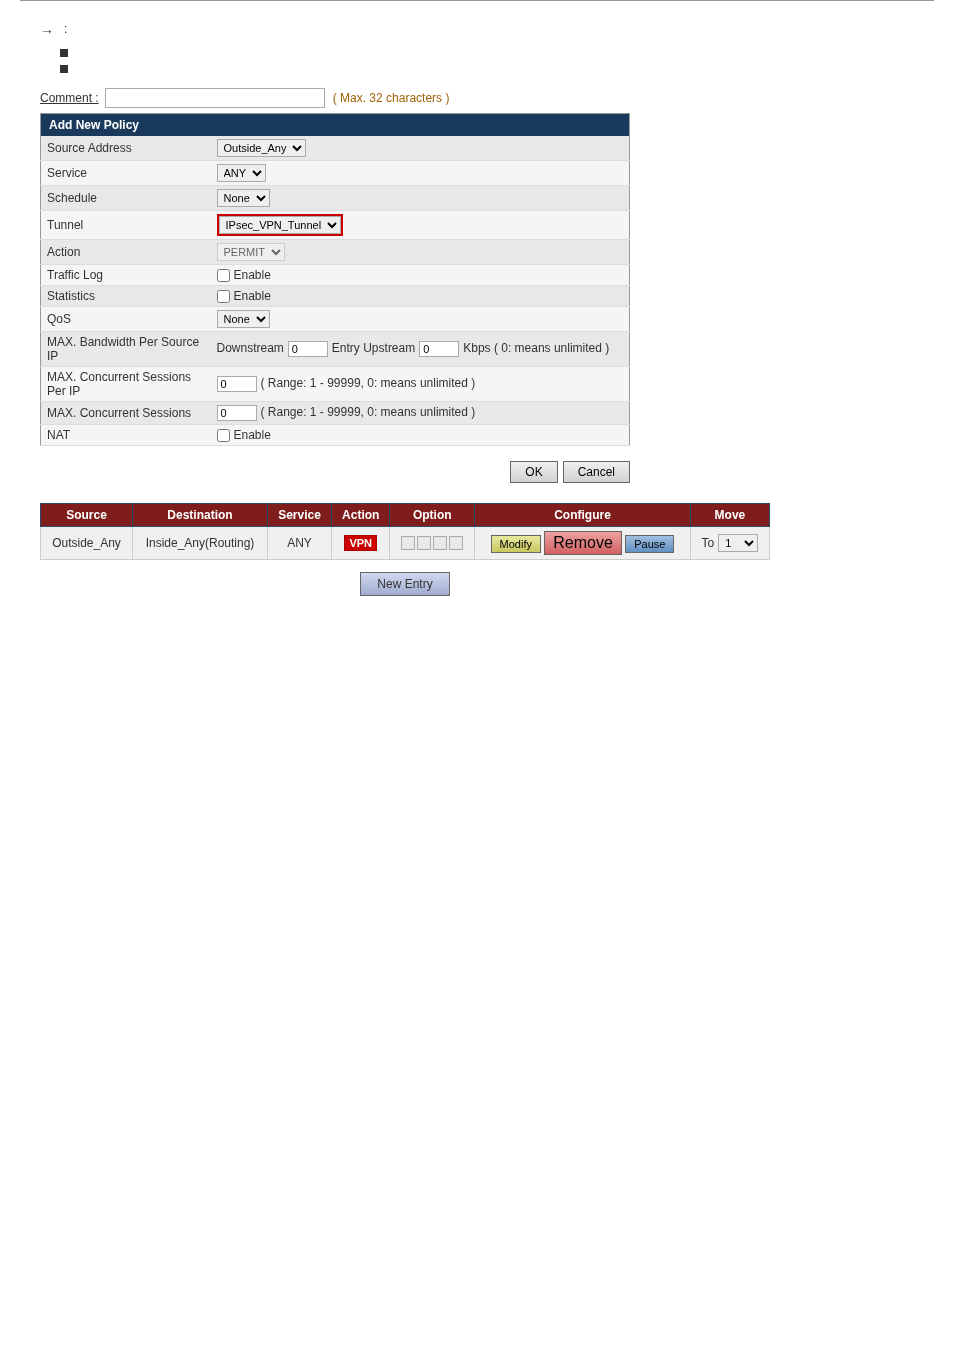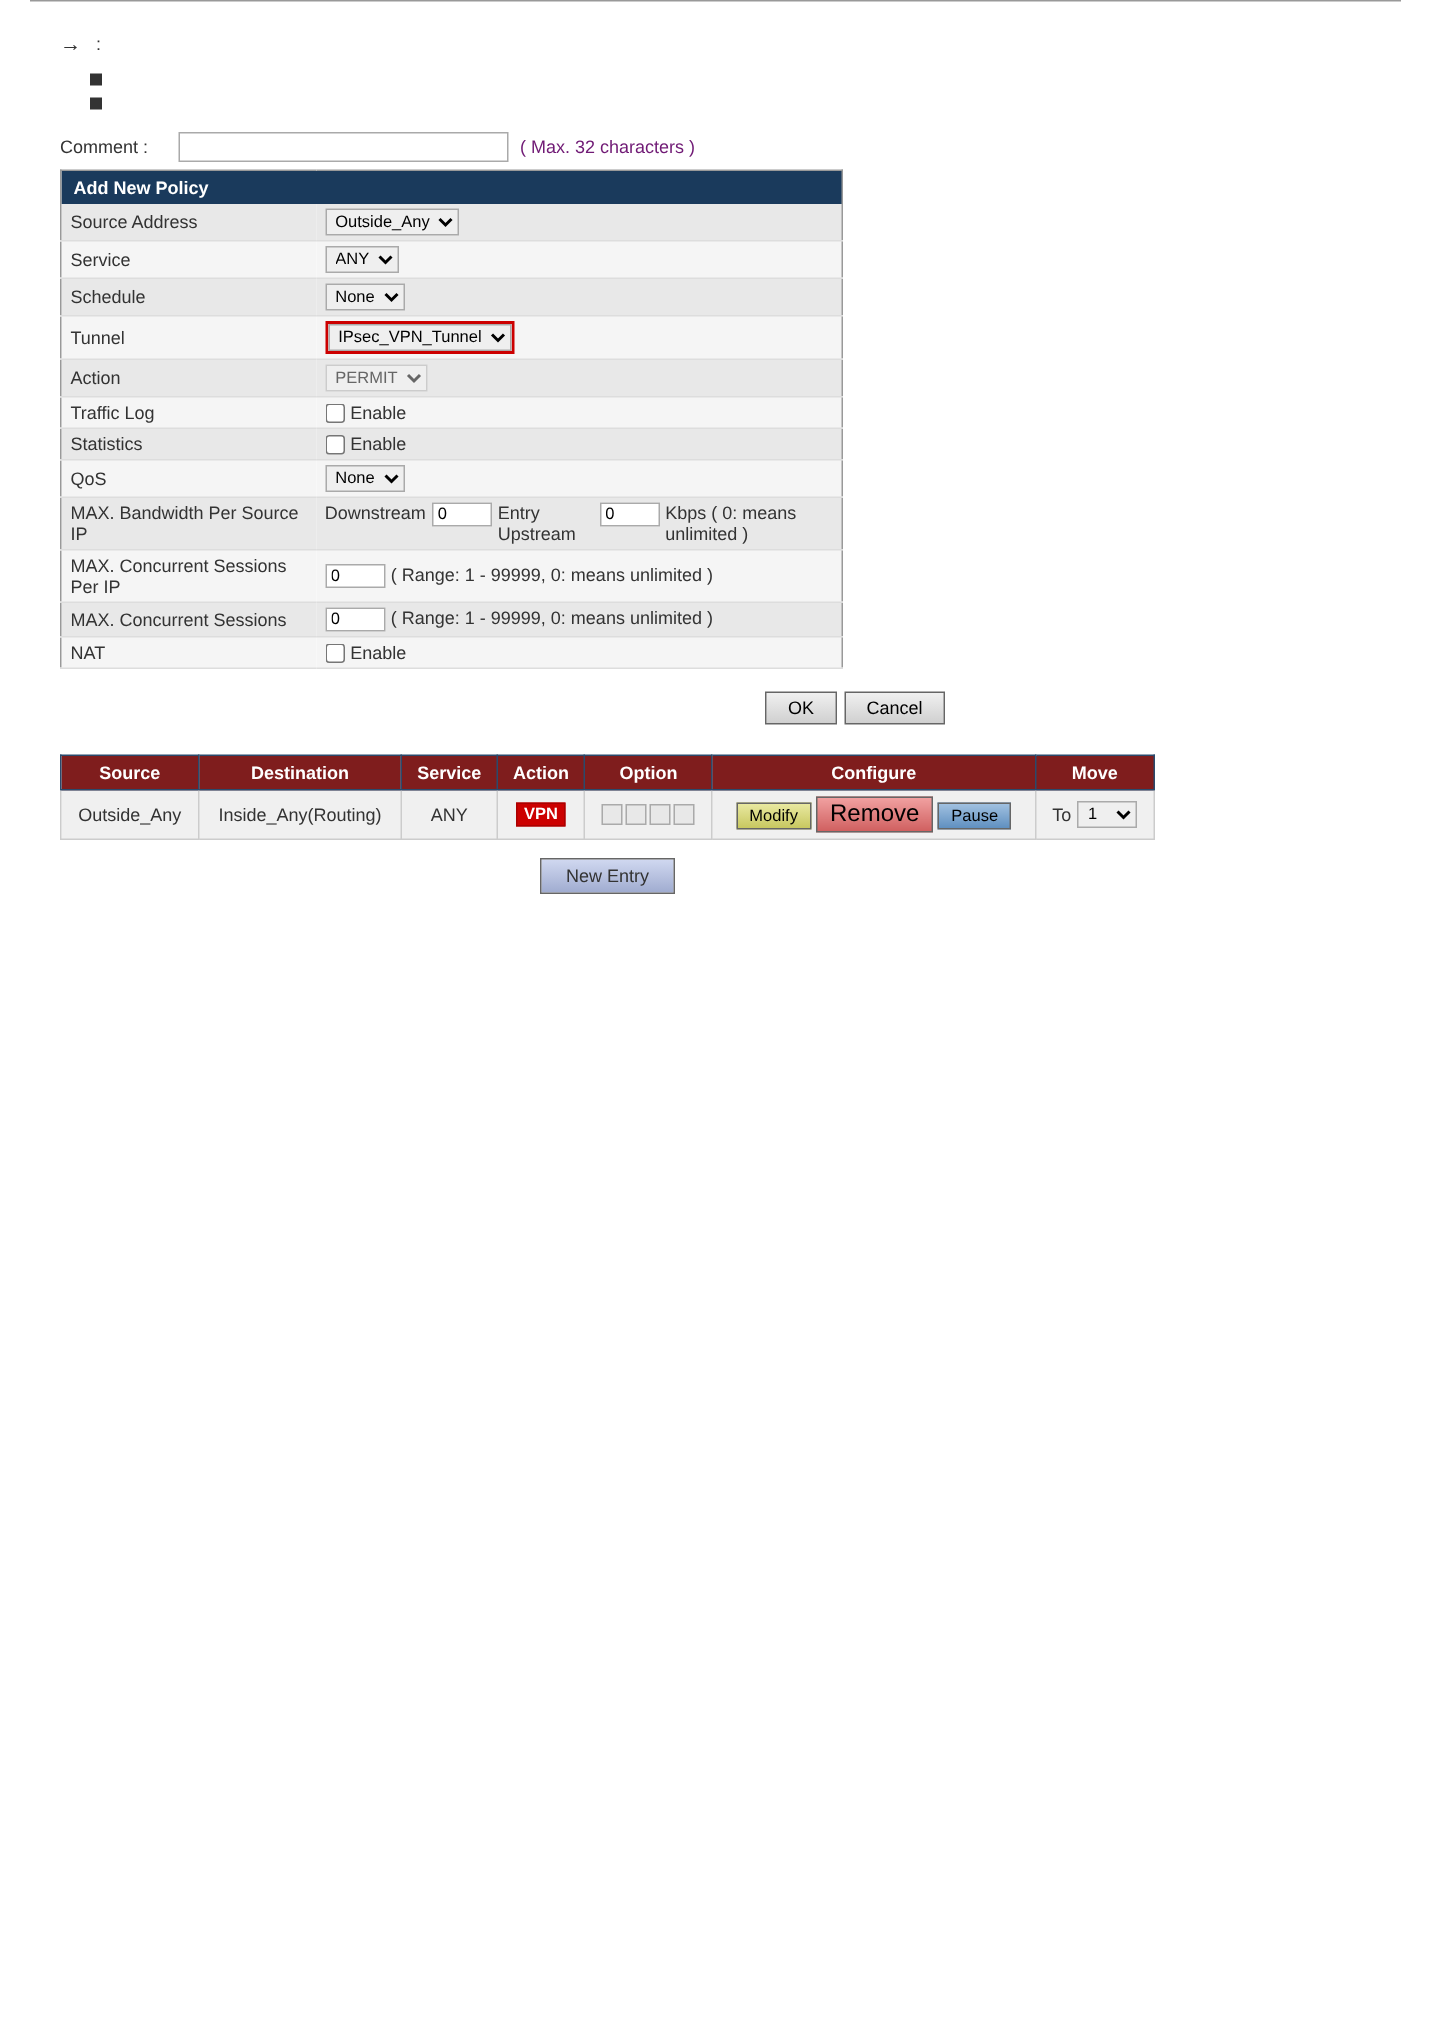--- a/index.html
+++ b/index.html
@@ -51,37 +51,38 @@
       margin-top: 2px;
       flex-shrink: 0;
     }
     .comment-row {
       display: flex;
       align-items: center;
       margin-bottom: 5px;
       font-size: 12px;
     }
     .comment-label {
-      margin-right: 20px;
+      margin-right: 6px;
+      text-decoration: underline;
     }
     .comment-input {
       width: 220px;
       height: 20px;
       border: 1px solid #aaa;
       padding: 1px 3px;
       font-size: 12px;
     }
     .comment-hint {
       margin-left: 8px;
-      color: #701a75;
+      color: #a16207;
       font-size: 12px;
     }
     
     .policy-table {
-      width: 522px;
+      width: 590px;
       border-collapse: collapse;
       border: 1px solid #999;
       margin-bottom: 15px;
     }
     .policy-header-row {
       background: #1a3a5c;
       color: #fff;
     }
     .policy-header-row td {
       padding: 4px 8px;

